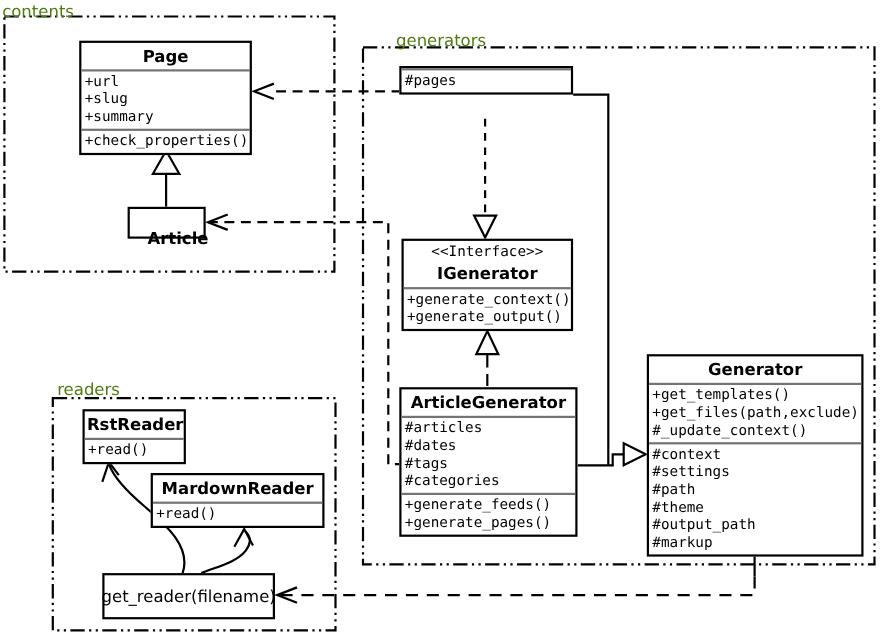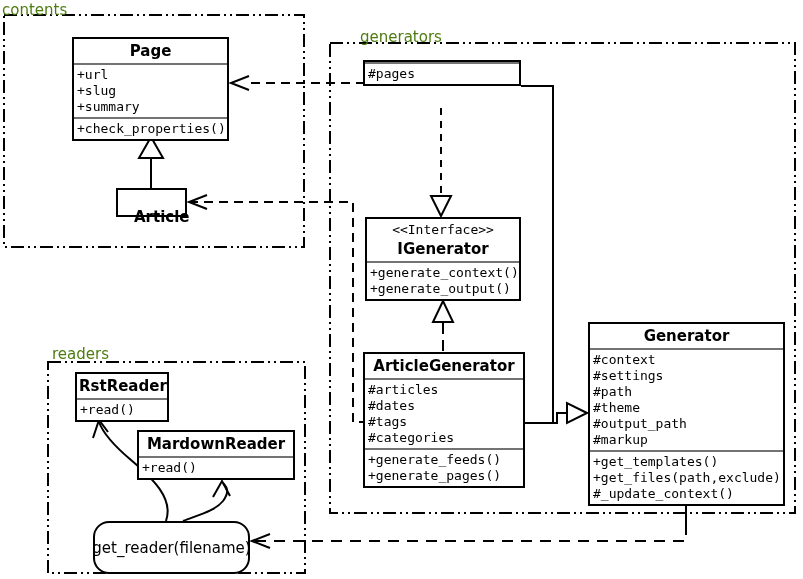--- a/index.html
+++ b/index.html
@@ -145,45 +145,45 @@
     </div>
     <div class="uml-sect">
       <div class="uml-member">+generate_feeds()</div>
       <div class="uml-member">+generate_pages()</div>
     </div>
   </div>
 
   <div class="uml-class" style="left:588px; top:322px; width:197px;">
     <div class="uml-title">Generator</div>
     <div class="uml-sect">
+      <div class="uml-member">+get_templates()</div>
+      <div class="uml-member">+get_files(path,exclude)</div>
+      <div class="uml-member">#_update_context()</div>
+    </div>
+    <div class="uml-sect">
       <div class="uml-member">#context</div>
       <div class="uml-member">#settings</div>
       <div class="uml-member">#path</div>
       <div class="uml-member">#theme</div>
       <div class="uml-member">#output_path</div>
       <div class="uml-member">#markup</div>
-    </div>
-    <div class="uml-sect">
-      <div class="uml-member">+get_templates()</div>
-      <div class="uml-member">+get_files(path,exclude)</div>
-      <div class="uml-member">#_update_context()</div>
     </div>
   </div>
 
   <div class="uml-class" style="left:75px; top:372px; width:94px;">
     <div class="uml-title">RstReader</div>
     <div class="uml-sect">
       <div class="uml-member">+read()</div>
     </div>
   </div>
 
   <div class="uml-class" style="left:137px; top:430px; width:158px;">
     <div class="uml-title">MardownReader</div>
     <div class="uml-sect">
       <div class="uml-member">+read()</div>
     </div>
   </div>
 
-  <div class="plain-box" style="left:93px; top:521px; width:157px; height:53px;border-radius:16px;">
+  <div class="plain-box" style="left:93px; top:521px; width:157px; height:42px;">
     <span>get_reader(filename)</span>
   </div>
 
 </div>
 
 </body></html>

